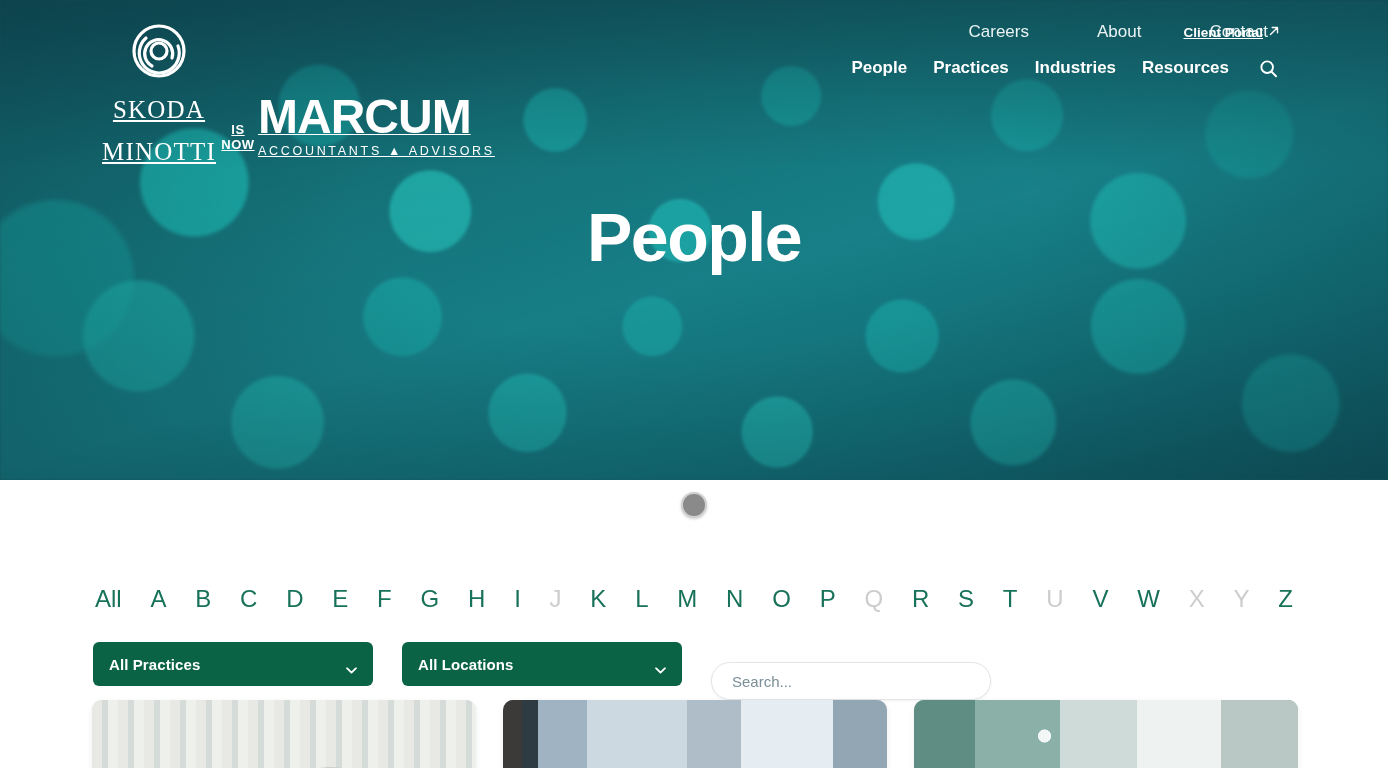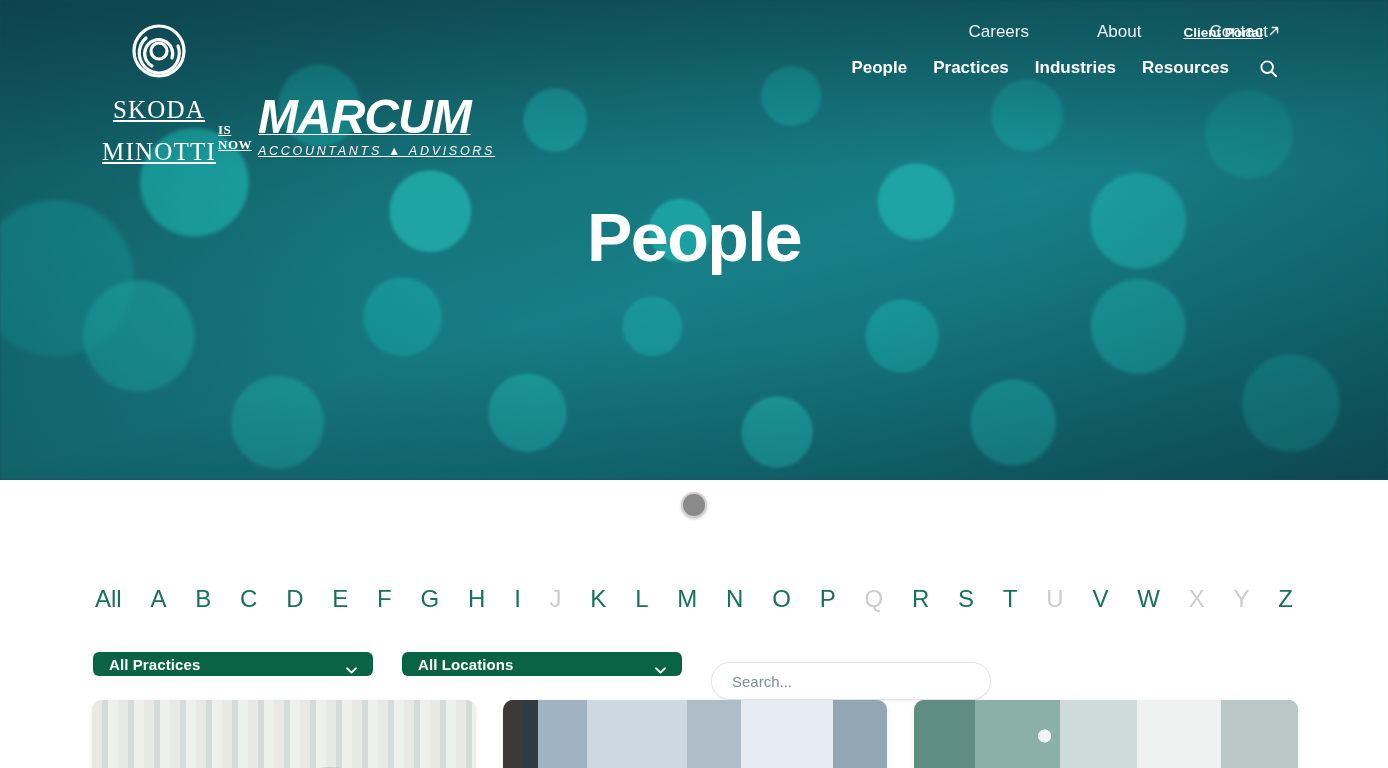--- a/index.html
+++ b/index.html
@@ -76,29 +76,30 @@
   .sm-word {
     font-family: "Liberation Serif", serif;
     font-size: 25px;
     line-height: 25px;
     letter-spacing: 1.2px;
     text-align: center;
     margin-top: 17px;
     white-space: nowrap;
   }
   .isnow {
-    font-family: Liberation Serif, serif;
+    font-family: Liberation Sans, sans-serif;
     font-size: 13px;
     font-weight: 700;
     line-height: 15px;
     letter-spacing: .5px;
+    text-align: center;
     width: 40px;
     padding-bottom: 12px;
   }
-  .marcum-block { padding-bottom: 6px; font-style: italic; }
+  .marcum-block { padding-bottom: 6px; }
   .marcum-word {
     font-family: "Liberation Sans", sans-serif;
     font-size: 48px;
     font-weight: 700;
     letter-spacing: -1px;
     line-height: 48px;
   }
   .marcum-sub {
     font-family: "Liberation Sans", sans-serif;
     font-size: 12.5px;
@@ -209,21 +210,21 @@
     position: absolute;
     top: 148px;
     left: 93px;
     display: flex;
     align-items: center;
     gap: 29px;
   }
   .dropdown {
     position: relative;
     width: 280px;
-    height: 24px;
+    height: 44px;
     background: #0b6346;
     border-radius: 6px;
     display: flex;
     align-items: center;
     padding: 0 16px;
     cursor: pointer;
   }
   .dropdown .dd-label {
     color: #ffffff;
     font-size: 15px;

